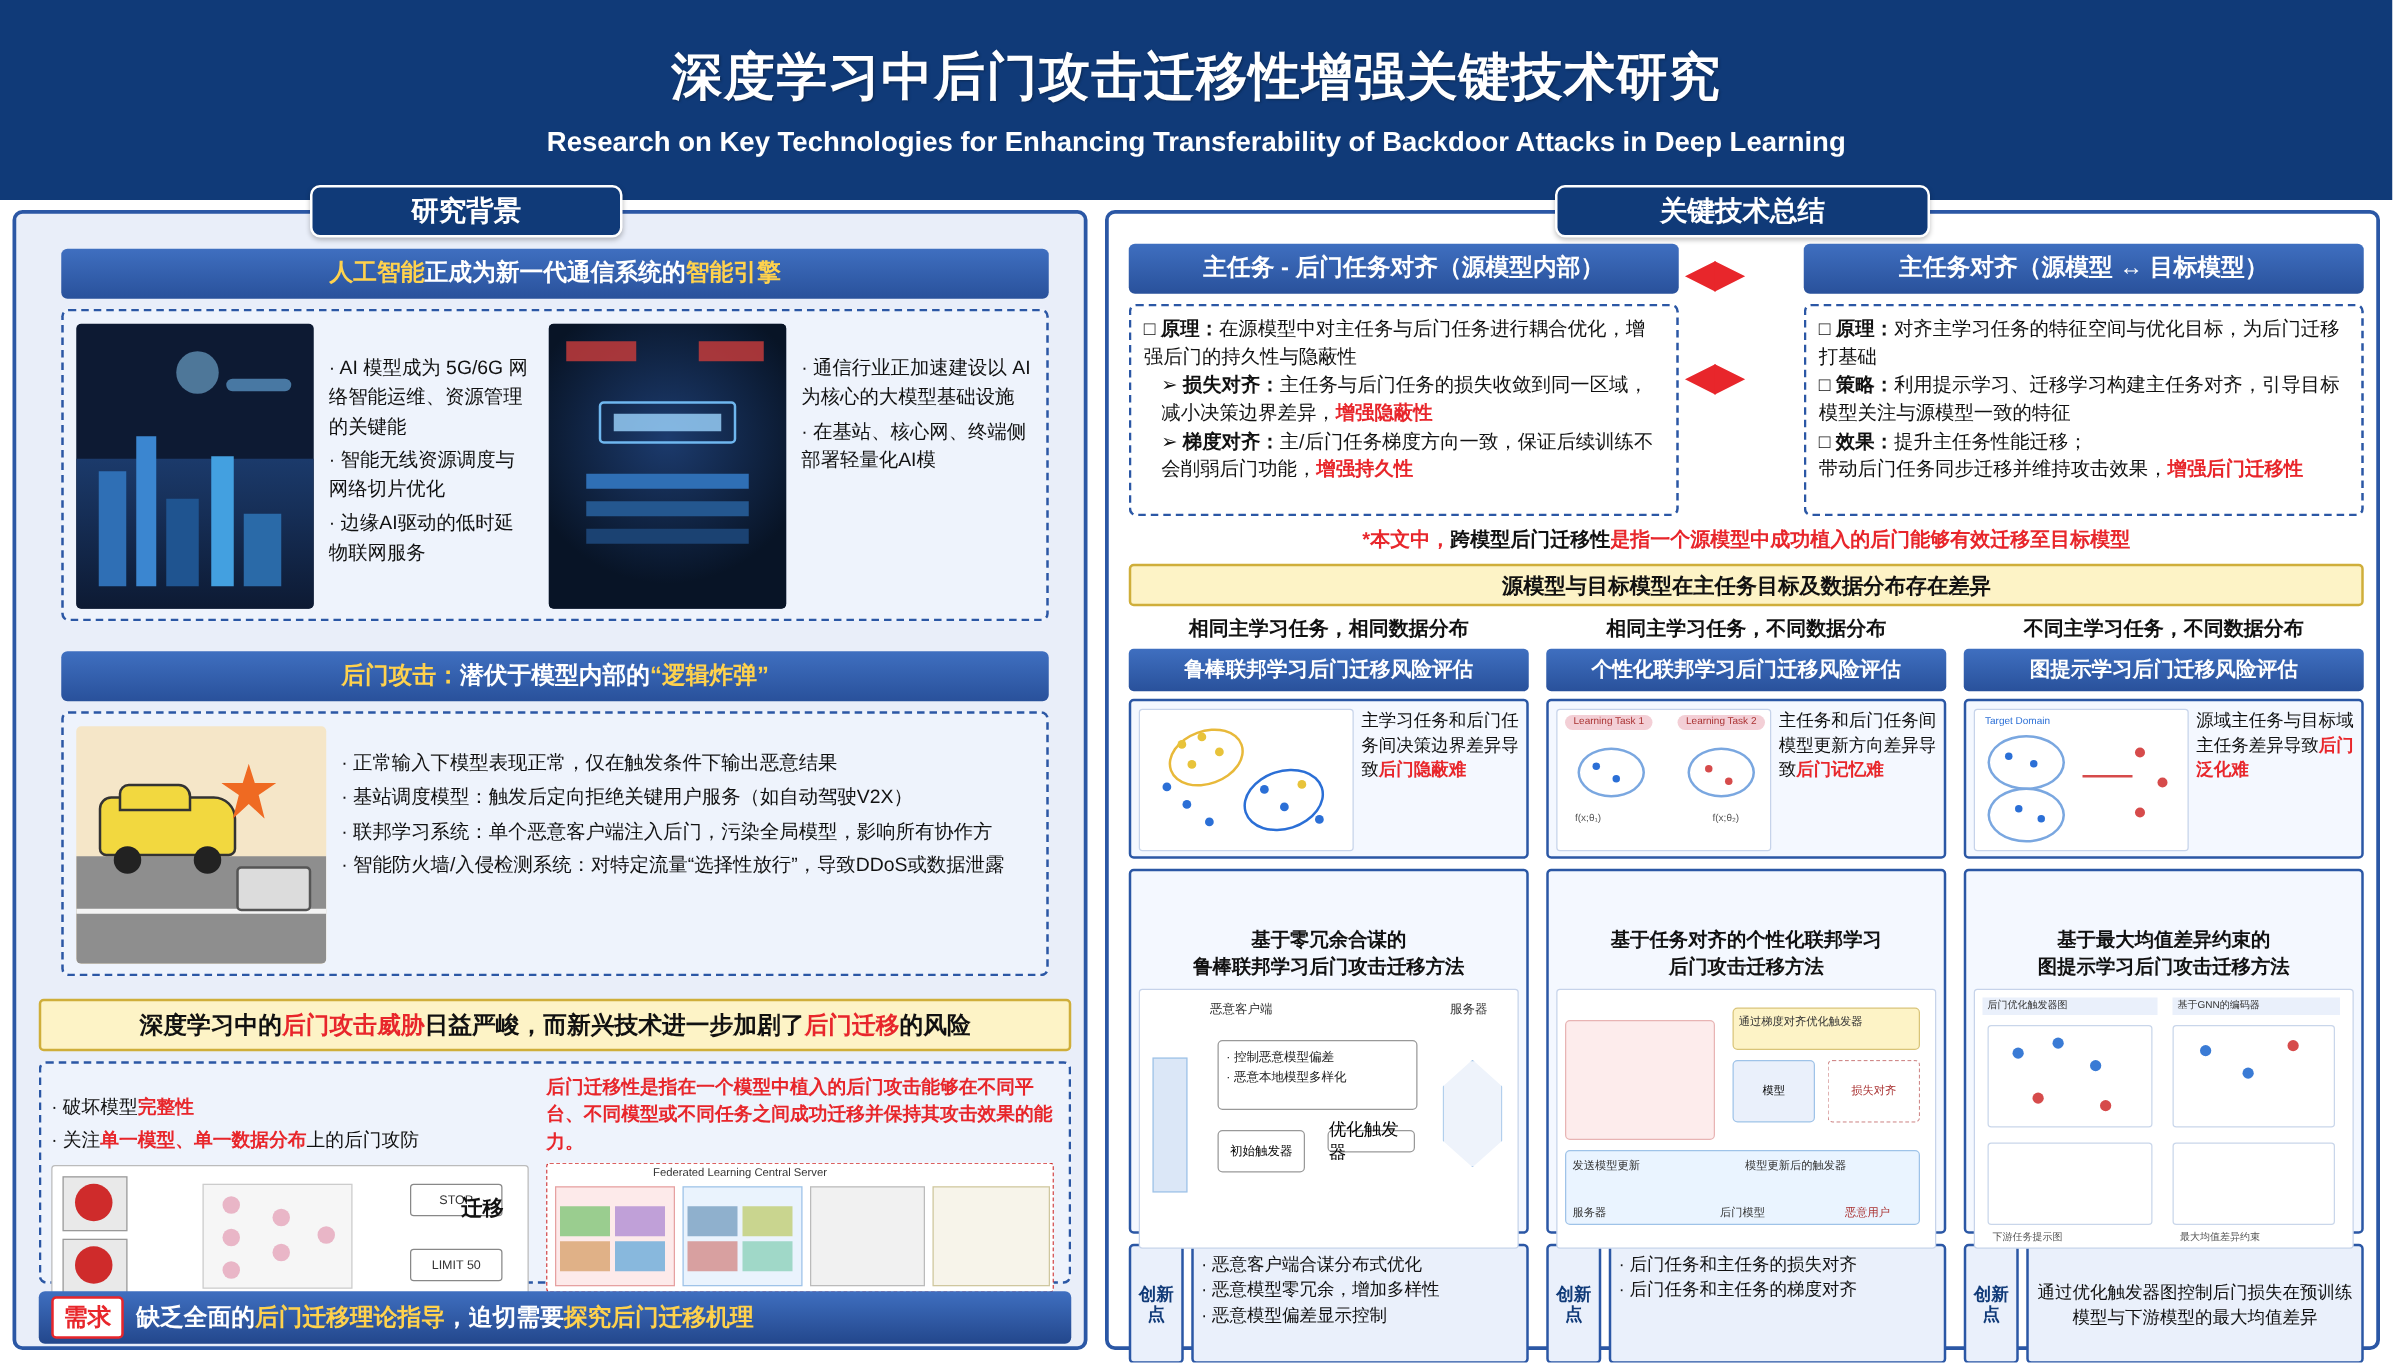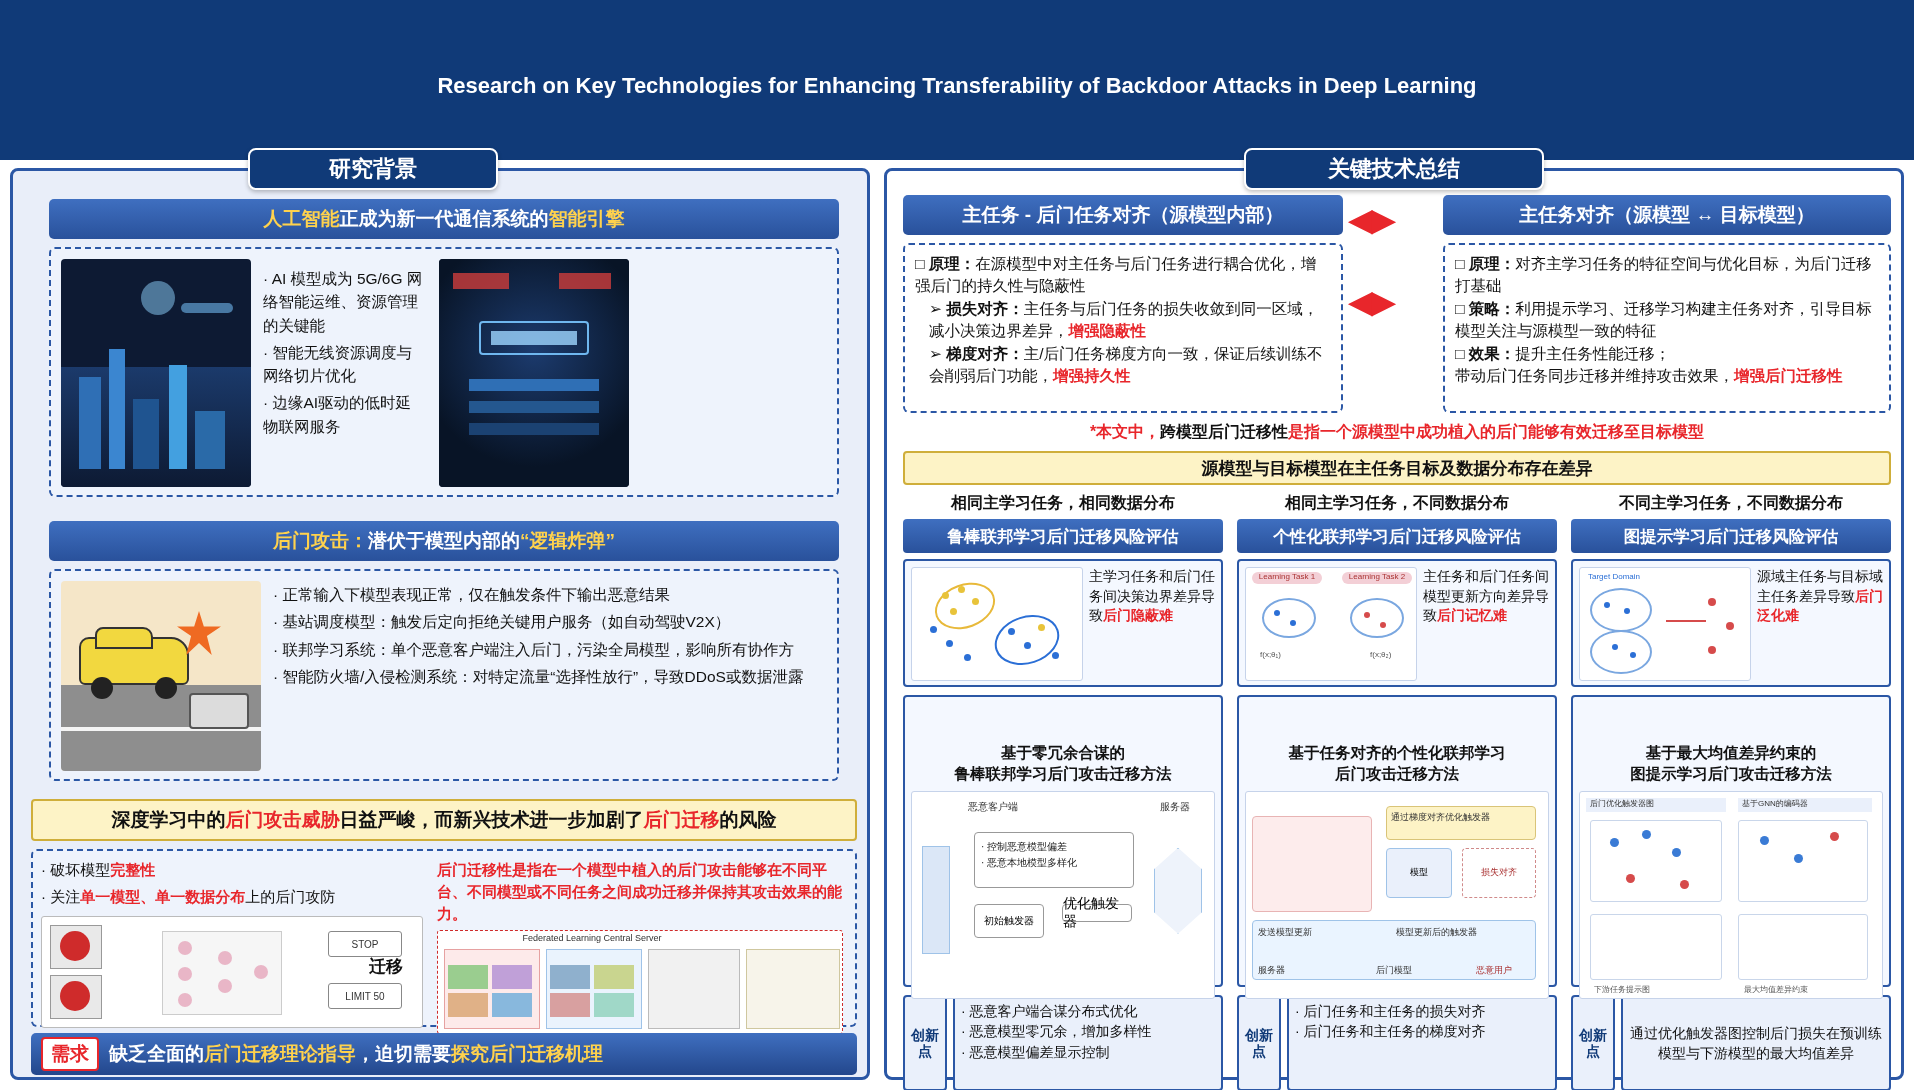--- a/index.html
+++ b/index.html
@@ -69,21 +69,21 @@
 
   .red { color:#e8262b; }
   .bold { font-weight:bold; }
 
   
   #sec1 { position:absolute; left:36px; top:28px; width:790px; height:300px; }
   #sec1 .hdr { position:absolute; left:0; top:0; width:790px; height:40px; font-size:19px; }
   #sec1 .body { position:absolute; left:0; top:48px; width:790px; height:250px; }
   .imgph { background:#0d1a33; border-radius:4px; position:relative; overflow:hidden; }
 
-  .bullets { font-size:15.5px; line-height:1.5; color:#111; }
+  .bullets { font-size:15.5px; line-height:1.5; color:#111;margin-top:16px; }
   .bullets div { margin-bottom:4px; }
 
   
   #sec2 { position:absolute; left:36px; top:350px; width:790px; height:260px; }
   #sec2 .hdr { position:absolute; left:0; top:0; width:790px; height:40px; font-size:19px; }
   #sec2 .body { position:absolute; left:0; top:48px; width:790px; height:212px;text-decoration:underline; }
 
   
   #yellowstrip {
     position:absolute; left:18px; top:628px; width:826px; height:42px;
@@ -175,20 +175,21 @@
   
   .dot { position:absolute; border-radius:50%; }
   .ell { position:absolute; border:2px solid #2b6fd6; border-radius:50%; }
 </style>
 </head>
 <body>
 
 <div class="poster">
 
   <div class="header">
+    <div class="t1">深度学习中后门攻击迁移性增强关键技术研究</div>
     <div class="t2">Research on Key Technologies for Enhancing Transferability of Backdoor Attacks in Deep Learning</div>
   </div>
 
   <div class="panel" id="left-panel">
 
     <div id="sec1">
       <div class="bluebar hdr">
         <span style="color:#ffd24d">人工智能</span>
           <span style="color:#fff">正成为新一代通信系统的</span>
           <span style="color:#ffd24d">智能引擎</span>
@@ -211,20 +212,24 @@
         </div>
         <div style="position:absolute; left:388px; top:10px; width:190px; height:228px;" class="imgph">
           <div style="position:absolute;left:0;top:0;width:190px;height:228px;background:radial-gradient(circle at 50% 40%, #1c3b6e 0%, #081426 70%);"></div>
           <div style="position:absolute;left:40px;top:62px;width:110px;height:34px;border:2px solid #6fb7ef;border-radius:4px;"></div>
           <div style="position:absolute;left:52px;top:72px;width:86px;height:14px;background:#9ed6ff;opacity:.8;"></div>
           <div style="position:absolute;left:30px;top:120px;width:130px;height:12px;background:#2f6fb5;"></div>
           <div style="position:absolute;left:30px;top:142px;width:130px;height:12px;background:#24578f;"></div>
           <div style="position:absolute;left:30px;top:164px;width:130px;height:12px;background:#1b4272;"></div>
           <div style="position:absolute;left:14px;top:14px;width:56px;height:16px;background:#c23b3b;opacity:.85;"></div>
           <div style="position:absolute;left:120px;top:14px;width:52px;height:16px;background:#c23b3b;opacity:.85;"></div>
+        </div>
+        <div style="position:absolute; left:590px; top:18px; width:186px;" class="bullets">
+          <div>· <span>通信行业正加速建设以 AI 为核心的大模型基础设施</span></div>
+          <div>· <span>在基站、核心网、终端侧部署轻量化AI模</span></div>
         </div>
       </div>
     </div>
 
     <div id="sec2">
       <div class="bluebar hdr">
         <span style="color:#ffd24d">后门攻击：</span>
           <span>潜伏于模型内部的</span>
           <span style="color:#ffd24d">“逻辑炸弹”</span>
       </div>

